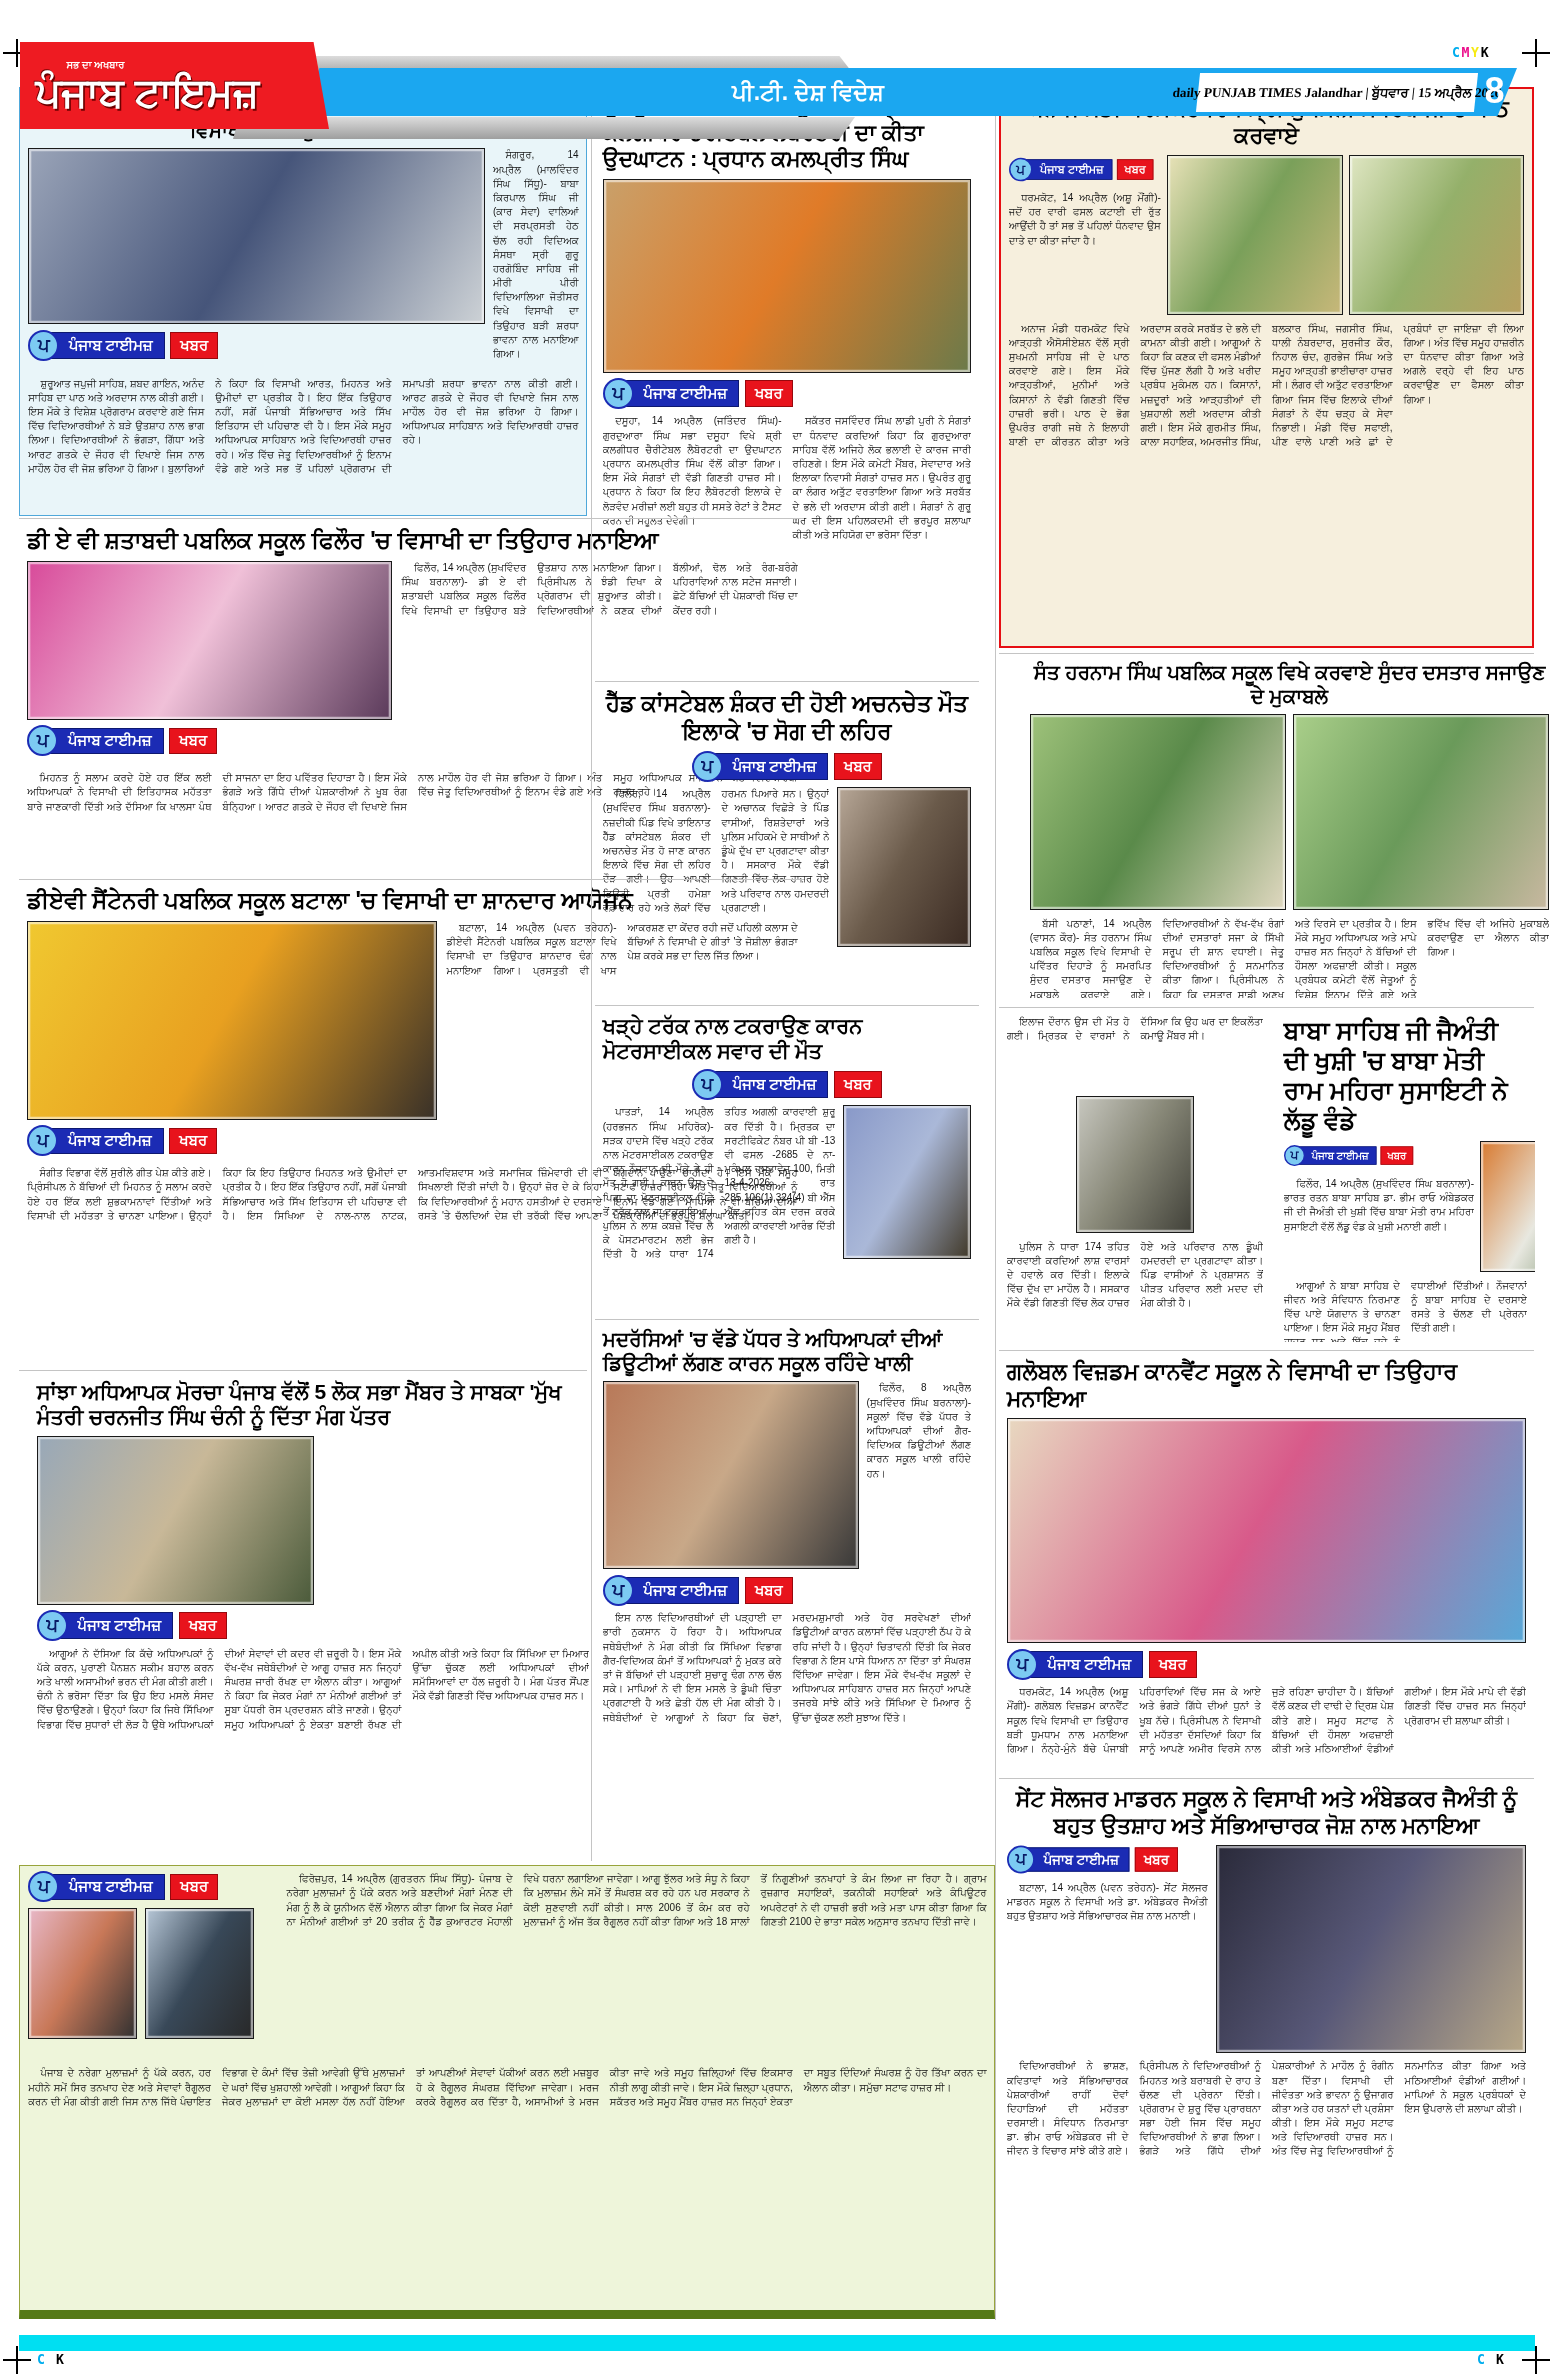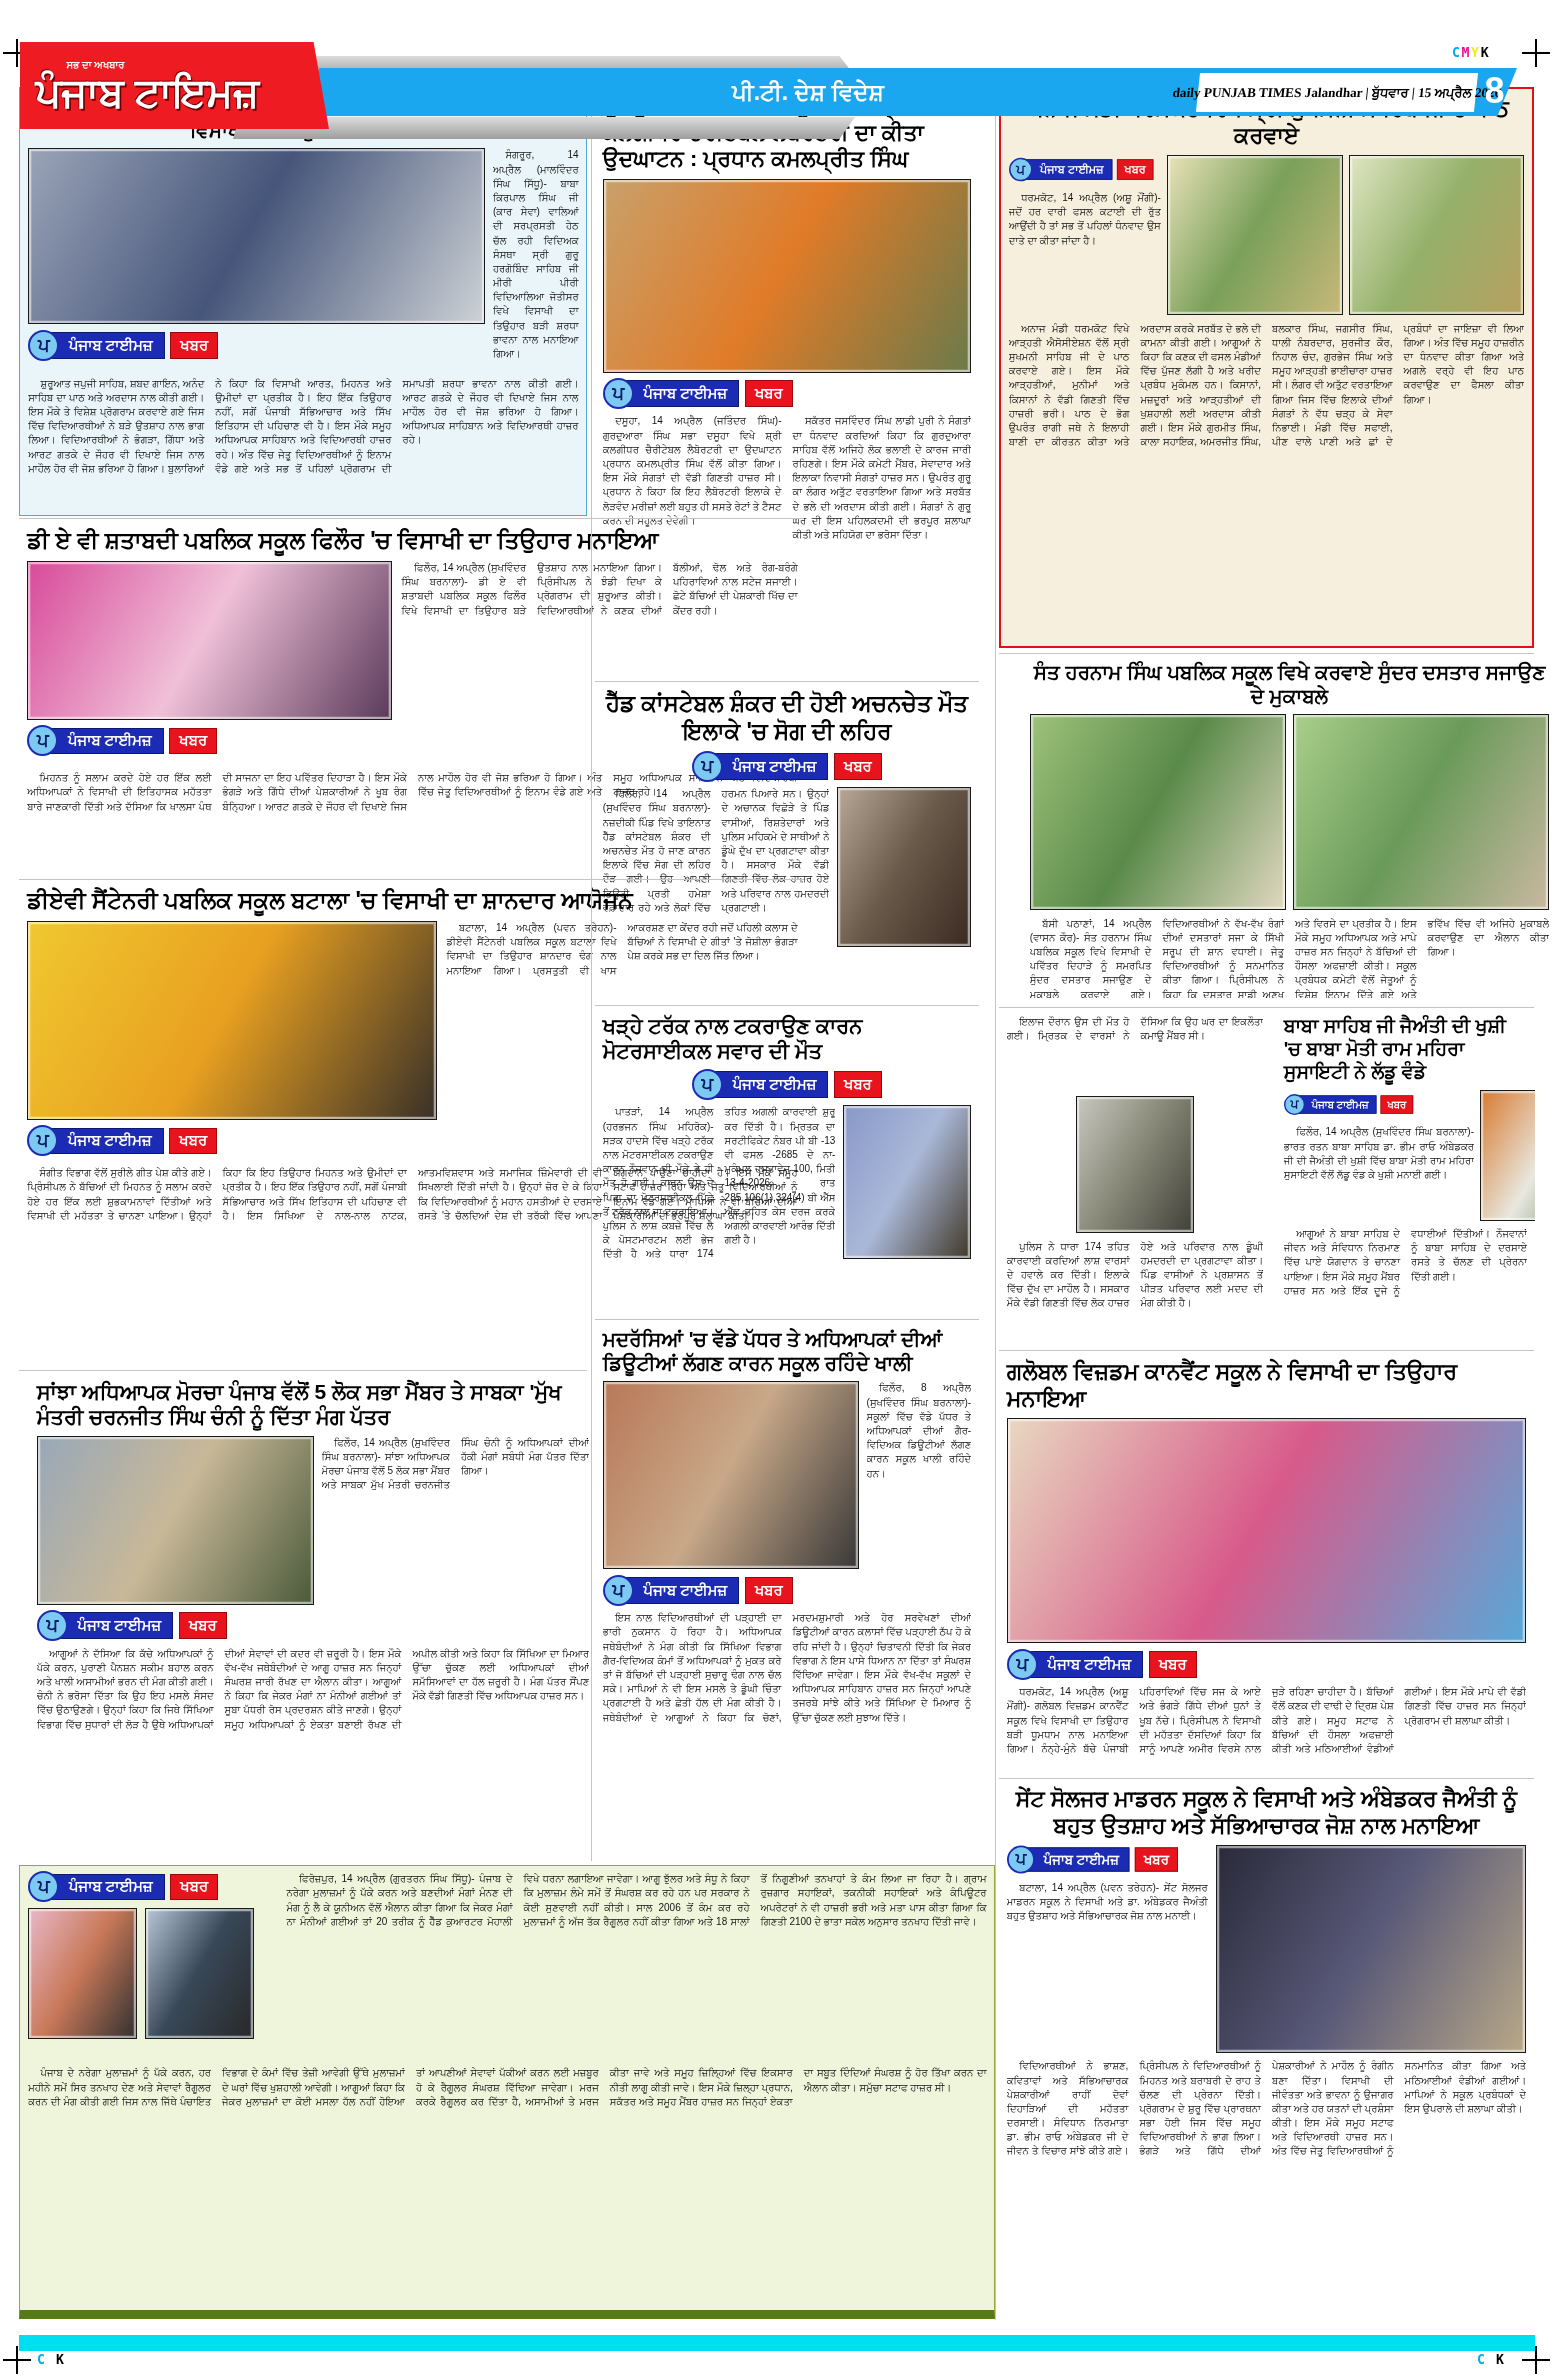--- a/index.html
+++ b/index.html
@@ -207,21 +207,21 @@
           <p>ਇਲਾਜ ਦੌਰਾਨ ਉਸ ਦੀ ਮੌਤ ਹੋ ਗਈ। ਮ੍ਰਿਤਕ ਦੇ ਵਾਰਸਾਂ ਨੇ ਦੱਸਿਆ ਕਿ ਉਹ ਘਰ ਦਾ ਇਕਲੌਤਾ ਕਮਾਊ ਮੈਂਬਰ ਸੀ।</p>
         </div>
         <div class="row" style="gap: 7.8px; justify-content: center;">
           <div class="photo" style="background: linear-gradient(120deg, rgb(200, 200, 192) 0%, rgb(136, 136, 120) 48%, rgb(64, 64, 56) 100%); width: 118px; height: 137px;"></div>
         </div>
         <div class="cols" style="column-count: 2; flex: 1 1 auto; min-height: 0px;">
           <p>ਪੁਲਿਸ ਨੇ ਧਾਰਾ 174 ਤਹਿਤ ਕਾਰਵਾਈ ਕਰਦਿਆਂ ਲਾਸ਼ ਵਾਰਸਾਂ ਦੇ ਹਵਾਲੇ ਕਰ ਦਿੱਤੀ। ਇਲਾਕੇ ਵਿੱਚ ਦੁੱਖ ਦਾ ਮਾਹੌਲ ਹੈ। ਸਸਕਾਰ ਮੌਕੇ ਵੱਡੀ ਗਿਣਤੀ ਵਿੱਚ ਲੋਕ ਹਾਜ਼ਰ ਹੋਏ ਅਤੇ ਪਰਿਵਾਰ ਨਾਲ ਡੂੰਘੀ ਹਮਦਰਦੀ ਦਾ ਪ੍ਰਗਟਾਵਾ ਕੀਤਾ। ਪਿੰਡ ਵਾਸੀਆਂ ਨੇ ਪ੍ਰਸ਼ਾਸਨ ਤੋਂ ਪੀੜਤ ਪਰਿਵਾਰ ਲਈ ਮਦਦ ਦੀ ਮੰਗ ਕੀਤੀ ਹੈ।</p>
         </div>
       </section>
       <section class="art" style="left: 1276px; top: 1009px; width: 259px; height: 339px;">
-        <div class="hl" style="font-size: 19px; text-align: left;">ਬਾਬਾ ਸਾਹਿਬ ਜੀ ਜੈਅੰਤੀ ਦੀ ਖੁਸ਼ੀ 'ਚ ਬਾਬਾ ਮੋਤੀ ਰਾਮ ਮਹਿਰਾ ਸੁਸਾਇਟੀ ਨੇ ਲੱਡੂ ਵੰਡੇ</div>
+        <div class="hl" style="font-size: 25px; text-align: left;">ਬਾਬਾ ਸਾਹਿਬ ਜੀ ਜੈਅੰਤੀ ਦੀ ਖੁਸ਼ੀ 'ਚ ਬਾਬਾ ਮੋਤੀ ਰਾਮ ਮਹਿਰਾ ਸੁਸਾਇਟੀ ਨੇ ਲੱਡੂ ਵੰਡੇ</div>
         <div class="row" style="gap: 6.2px;">
           <div class="stack" style="flex: 1 1 0px;">
             <div class="badge" style="transform: scale(0.68);">
               <span class="circ">ਪ</span>
               <span class="bar">ਪੰਜਾਬ ਟਾਈਮਜ਼</span>
               <span class="tag">ਖਬਰ</span>
             </div>
             <div class="cols" style="column-count: 1; height: 93px;">
               <p>ਫਿਲੌਰ, 14 ਅਪ੍ਰੈਲ (ਸੁਖਵਿੰਦਰ ਸਿੰਘ ਬਰਨਾਲਾ)- ਭਾਰਤ ਰਤਨ ਬਾਬਾ ਸਾਹਿਬ ਡਾ. ਭੀਮ ਰਾਓ ਅੰਬੇਡਕਰ ਜੀ ਦੀ ਜੈਅੰਤੀ ਦੀ ਖੁਸ਼ੀ ਵਿੱਚ ਬਾਬਾ ਮੋਤੀ ਰਾਮ ਮਹਿਰਾ ਸੁਸਾਇਟੀ ਵੱਲੋਂ ਲੱਡੂ ਵੰਡ ਕੇ ਖੁਸ਼ੀ ਮਨਾਈ ਗਈ।</p>
             </div>
@@ -258,23 +258,20 @@
           <span class="tag">ਖਬਰ</span>
         </div>
         <div class="cols" style="column-count: 4; flex: 1 1 auto; min-height: 0px;">
           <p>ਧਰਮਕੋਟ, 14 ਅਪ੍ਰੈਲ (ਅਸ਼ੂ ਮੌਂਗੀ)- ਗਲੋਬਲ ਵਿਜ਼ਡਮ ਕਾਨਵੈਂਟ ਸਕੂਲ ਵਿਖੇ ਵਿਸਾਖੀ ਦਾ ਤਿਉਹਾਰ ਬੜੀ ਧੂਮਧਾਮ ਨਾਲ ਮਨਾਇਆ ਗਿਆ। ਨੰਨ੍ਹੇ-ਮੁੰਨੇ ਬੱਚੇ ਪੰਜਾਬੀ ਪਹਿਰਾਵਿਆਂ ਵਿੱਚ ਸਜ ਕੇ ਆਏ ਅਤੇ ਭੰਗੜੇ ਗਿੱਧੇ ਦੀਆਂ ਧੁਨਾਂ ਤੇ ਖੂਬ ਨੱਚੇ। ਪ੍ਰਿੰਸੀਪਲ ਨੇ ਵਿਸਾਖੀ ਦੀ ਮਹੱਤਤਾ ਦੱਸਦਿਆਂ ਕਿਹਾ ਕਿ ਸਾਨੂੰ ਆਪਣੇ ਅਮੀਰ ਵਿਰਸੇ ਨਾਲ ਜੁੜੇ ਰਹਿਣਾ ਚਾਹੀਦਾ ਹੈ। ਬੱਚਿਆਂ ਵੱਲੋਂ ਕਣਕ ਦੀ ਵਾਢੀ ਦੇ ਦ੍ਰਿਸ਼ ਪੇਸ਼ ਕੀਤੇ ਗਏ। ਸਮੂਹ ਸਟਾਫ ਨੇ ਬੱਚਿਆਂ ਦੀ ਹੌਸਲਾ ਅਫਜ਼ਾਈ ਕੀਤੀ ਅਤੇ ਮਠਿਆਈਆਂ ਵੰਡੀਆਂ ਗਈਆਂ। ਇਸ ਮੌਕੇ ਮਾਪੇ ਵੀ ਵੱਡੀ ਗਿਣਤੀ ਵਿੱਚ ਹਾਜ਼ਰ ਸਨ ਜਿਨ੍ਹਾਂ ਪ੍ਰੋਗਰਾਮ ਦੀ ਸ਼ਲਾਘਾ ਕੀਤੀ।</p>
         </div>
       </section>
       <section class="art" style="left: 29px; top: 1373px; width: 568px; height: 488px;">
         <div class="hl" style="font-size: 21px; text-align: left;">ਸਾਂਝਾ ਅਧਿਆਪਕ ਮੋਰਚਾ ਪੰਜਾਬ ਵੱਲੋਂ 5 ਲੋਕ ਸਭਾ ਮੈਂਬਰ ਤੇ ਸਾਬਕਾ 'ਮੁੱਖ ਮੰਤਰੀ ਚਰਨਜੀਤ ਸਿੰਘ ਚੰਨੀ ਨੂੰ ਦਿੱਤਾ ਮੰਗ ਪੱਤਰ</div>
         <div class="row" style="gap: 7.8px;">
           <div class="photo" style="background: linear-gradient(120deg, rgb(152, 168, 184) 0%, rgb(200, 184, 152) 48%, rgb(74, 90, 58) 100%); width: 277px; height: 169px;"></div>
-          <div class="cols" style="column-count: 2; height: 169px; flex: 1 1 auto; min-height: 0px;">
-            <p>ਫਿਲੌਰ, 14 ਅਪ੍ਰੈਲ (ਸੁਖਵਿੰਦਰ ਸਿੰਘ ਬਰਨਾਲਾ)- ਸਾਂਝਾ ਅਧਿਆਪਕ ਮੋਰਚਾ ਪੰਜਾਬ ਵੱਲੋਂ 5 ਲੋਕ ਸਭਾ ਮੈਂਬਰ ਅਤੇ ਸਾਬਕਾ ਮੁੱਖ ਮੰਤਰੀ ਚਰਨਜੀਤ ਸਿੰਘ ਚੰਨੀ ਨੂੰ ਅਧਿਆਪਕਾਂ ਦੀਆਂ ਹੱਕੀ ਮੰਗਾਂ ਸਬੰਧੀ ਮੰਗ ਪੱਤਰ ਦਿੱਤਾ ਗਿਆ।</p>
-          </div>
         </div>
         <div class="badge">
           <span class="circ">ਪ</span>
           <span class="bar">ਪੰਜਾਬ ਟਾਈਮਜ਼</span>
           <span class="tag">ਖਬਰ</span>
         </div>
         <div class="cols" style="column-count: 3; flex: 1 1 auto; min-height: 0px;">
           <p>ਆਗੂਆਂ ਨੇ ਦੱਸਿਆ ਕਿ ਕੱਚੇ ਅਧਿਆਪਕਾਂ ਨੂੰ ਪੱਕੇ ਕਰਨ, ਪੁਰਾਣੀ ਪੈਨਸ਼ਨ ਸਕੀਮ ਬਹਾਲ ਕਰਨ ਅਤੇ ਖਾਲੀ ਅਸਾਮੀਆਂ ਭਰਨ ਦੀ ਮੰਗ ਕੀਤੀ ਗਈ। ਚੰਨੀ ਨੇ ਭਰੋਸਾ ਦਿੱਤਾ ਕਿ ਉਹ ਇਹ ਮਸਲੇ ਸੰਸਦ ਵਿੱਚ ਉਠਾਉਣਗੇ। ਉਨ੍ਹਾਂ ਕਿਹਾ ਕਿ ਜਿਥੇ ਸਿੱਖਿਆ ਵਿਭਾਗ ਵਿੱਚ ਸੁਧਾਰਾਂ ਦੀ ਲੋੜ ਹੈ ਉਥੇ ਅਧਿਆਪਕਾਂ ਦੀਆਂ ਸੇਵਾਵਾਂ ਦੀ ਕਦਰ ਵੀ ਜ਼ਰੂਰੀ ਹੈ। ਇਸ ਮੌਕੇ ਵੱਖ-ਵੱਖ ਜਥੇਬੰਦੀਆਂ ਦੇ ਆਗੂ ਹਾਜ਼ਰ ਸਨ ਜਿਨ੍ਹਾਂ ਸੰਘਰਸ਼ ਜਾਰੀ ਰੱਖਣ ਦਾ ਐਲਾਨ ਕੀਤਾ। ਆਗੂਆਂ ਨੇ ਕਿਹਾ ਕਿ ਜੇਕਰ ਮੰਗਾਂ ਨਾ ਮੰਨੀਆਂ ਗਈਆਂ ਤਾਂ ਸੂਬਾ ਪੱਧਰੀ ਰੋਸ ਪ੍ਰਦਰਸ਼ਨ ਕੀਤੇ ਜਾਣਗੇ। ਉਨ੍ਹਾਂ ਸਮੂਹ ਅਧਿਆਪਕਾਂ ਨੂੰ ਏਕਤਾ ਬਣਾਈ ਰੱਖਣ ਦੀ ਅਪੀਲ ਕੀਤੀ ਅਤੇ ਕਿਹਾ ਕਿ ਸਿੱਖਿਆ ਦਾ ਮਿਆਰ ਉੱਚਾ ਚੁੱਕਣ ਲਈ ਅਧਿਆਪਕਾਂ ਦੀਆਂ ਸਮੱਸਿਆਵਾਂ ਦਾ ਹੱਲ ਜ਼ਰੂਰੀ ਹੈ। ਮੰਗ ਪੱਤਰ ਸੌਂਪਣ ਮੌਕੇ ਵੱਡੀ ਗਿਣਤੀ ਵਿੱਚ ਅਧਿਆਪਕ ਹਾਜ਼ਰ ਸਨ।</p>
         </div>
       </section>

